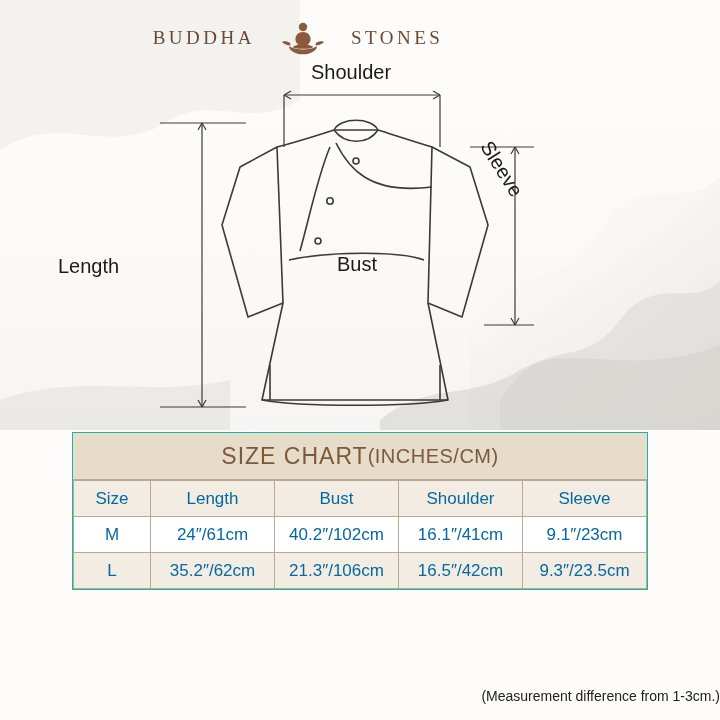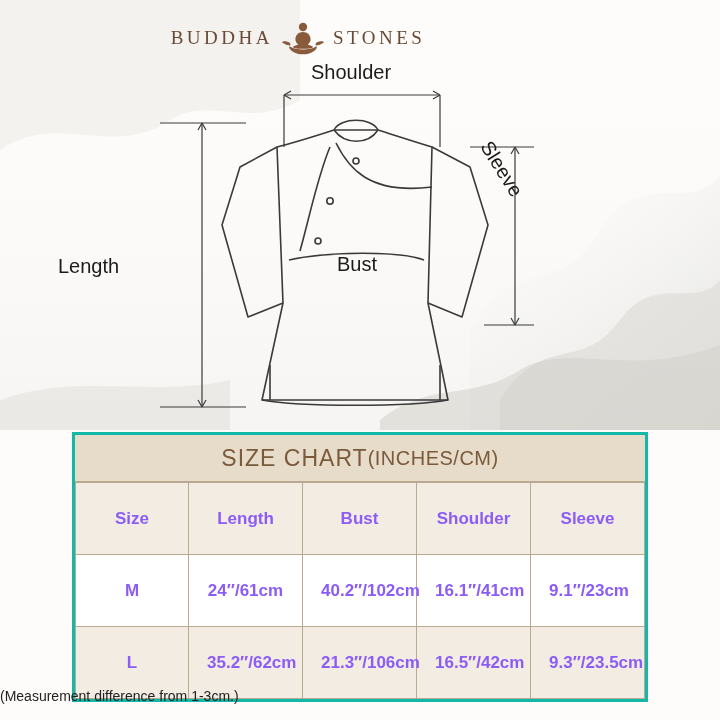--- a/index.html
+++ b/index.html
@@ -28,21 +28,21 @@
   }
   
   .brand {
     position: absolute;
     top: 18px;
     left: 0;
     width: 596px;
     display: flex;
     align-items: center;
     justify-content: center;
-    gap: 8px;
+    gap: 26px;
   }
   .brand-text {
     font-family: "Liberation Serif", serif;
     font-size: 19px;
     letter-spacing: 3.5px;
     color: #6b4a34;
     font-weight: 400;
   }
   .brand-mark {
     width: 44px;
@@ -71,21 +71,21 @@
     top: 82px;
     transform: rotate(58deg);
     transform-origin: left top;
   }
   
   .chart {
     position: absolute;
     left: 72px;
     top: 432px;
     width: 576px;
-    border: 3px solid #14b8a6;
+    border: 1px solid #14b8a6;
     box-sizing: border-box;
   }
   .chart-title {
     height: 46px;
     background: #e7dbc9;
     display: flex;
     align-items: center;
     justify-content: center;
     color: #7a5a3a;
     font-size: 23px;
@@ -100,44 +100,44 @@
     border-collapse: collapse;
     width: 100%;
     table-layout: fixed;
   }
   table.size-table th,
   table.size-table td {
     border: 1px solid #b9a892;
     height: 35px;
     text-align: center;
     font-size: 17px;
-    color: #8b5cf6;
-    font-weight: bold;
-    padding: 18px;
+    color: #0369a1;
+    font-weight: normal;
+    padding: 0;
   }
   table.size-table th {
     background: #f3ece2;
     font-size: 17px;
   }
   table.size-table tr:nth-child(even) td {
     background: #f3ece2;
   }
   table.size-table tr:nth-child(odd) td {
     background: #ffffff;
   }
   table.size-table td:first-child,
   table.size-table th:first-child {
     width: 76px;
   }
   .note {
     position: absolute;
     left: 0;
     top: 688px;
     width: 720px;
-    text-align: left;
+    text-align: right;
     font-size: 14px;
     color: #222;
   }
 </style>
 </head>
 <body>
 
 <div id="page">
 
   <svg class="bg-wash" width="720" height="720" viewBox="0 0 720 720">

